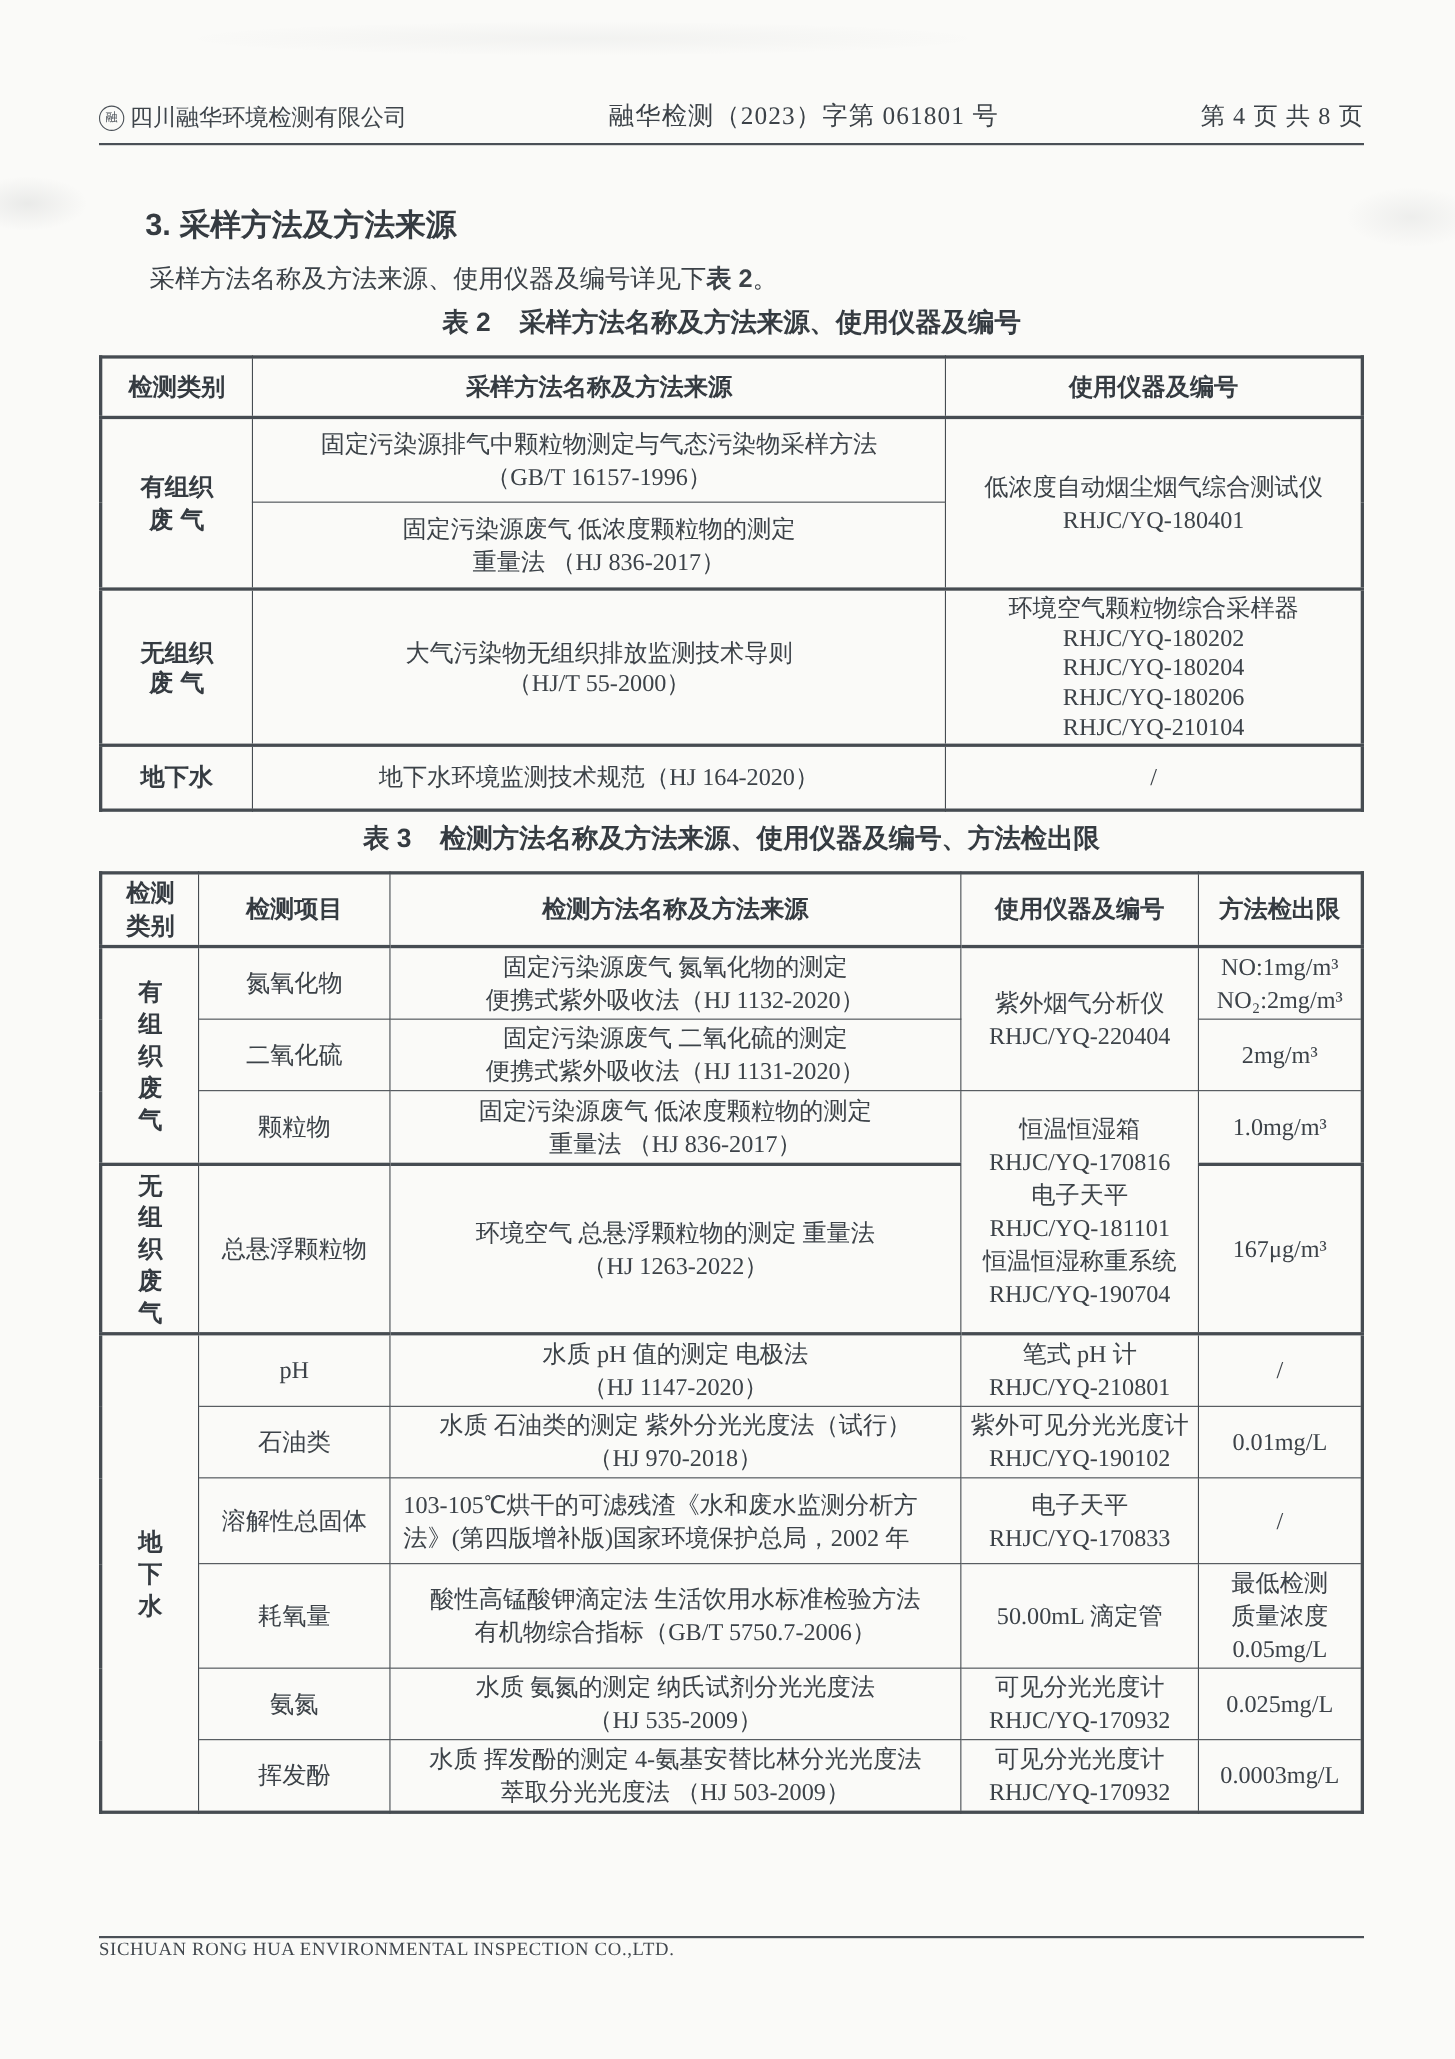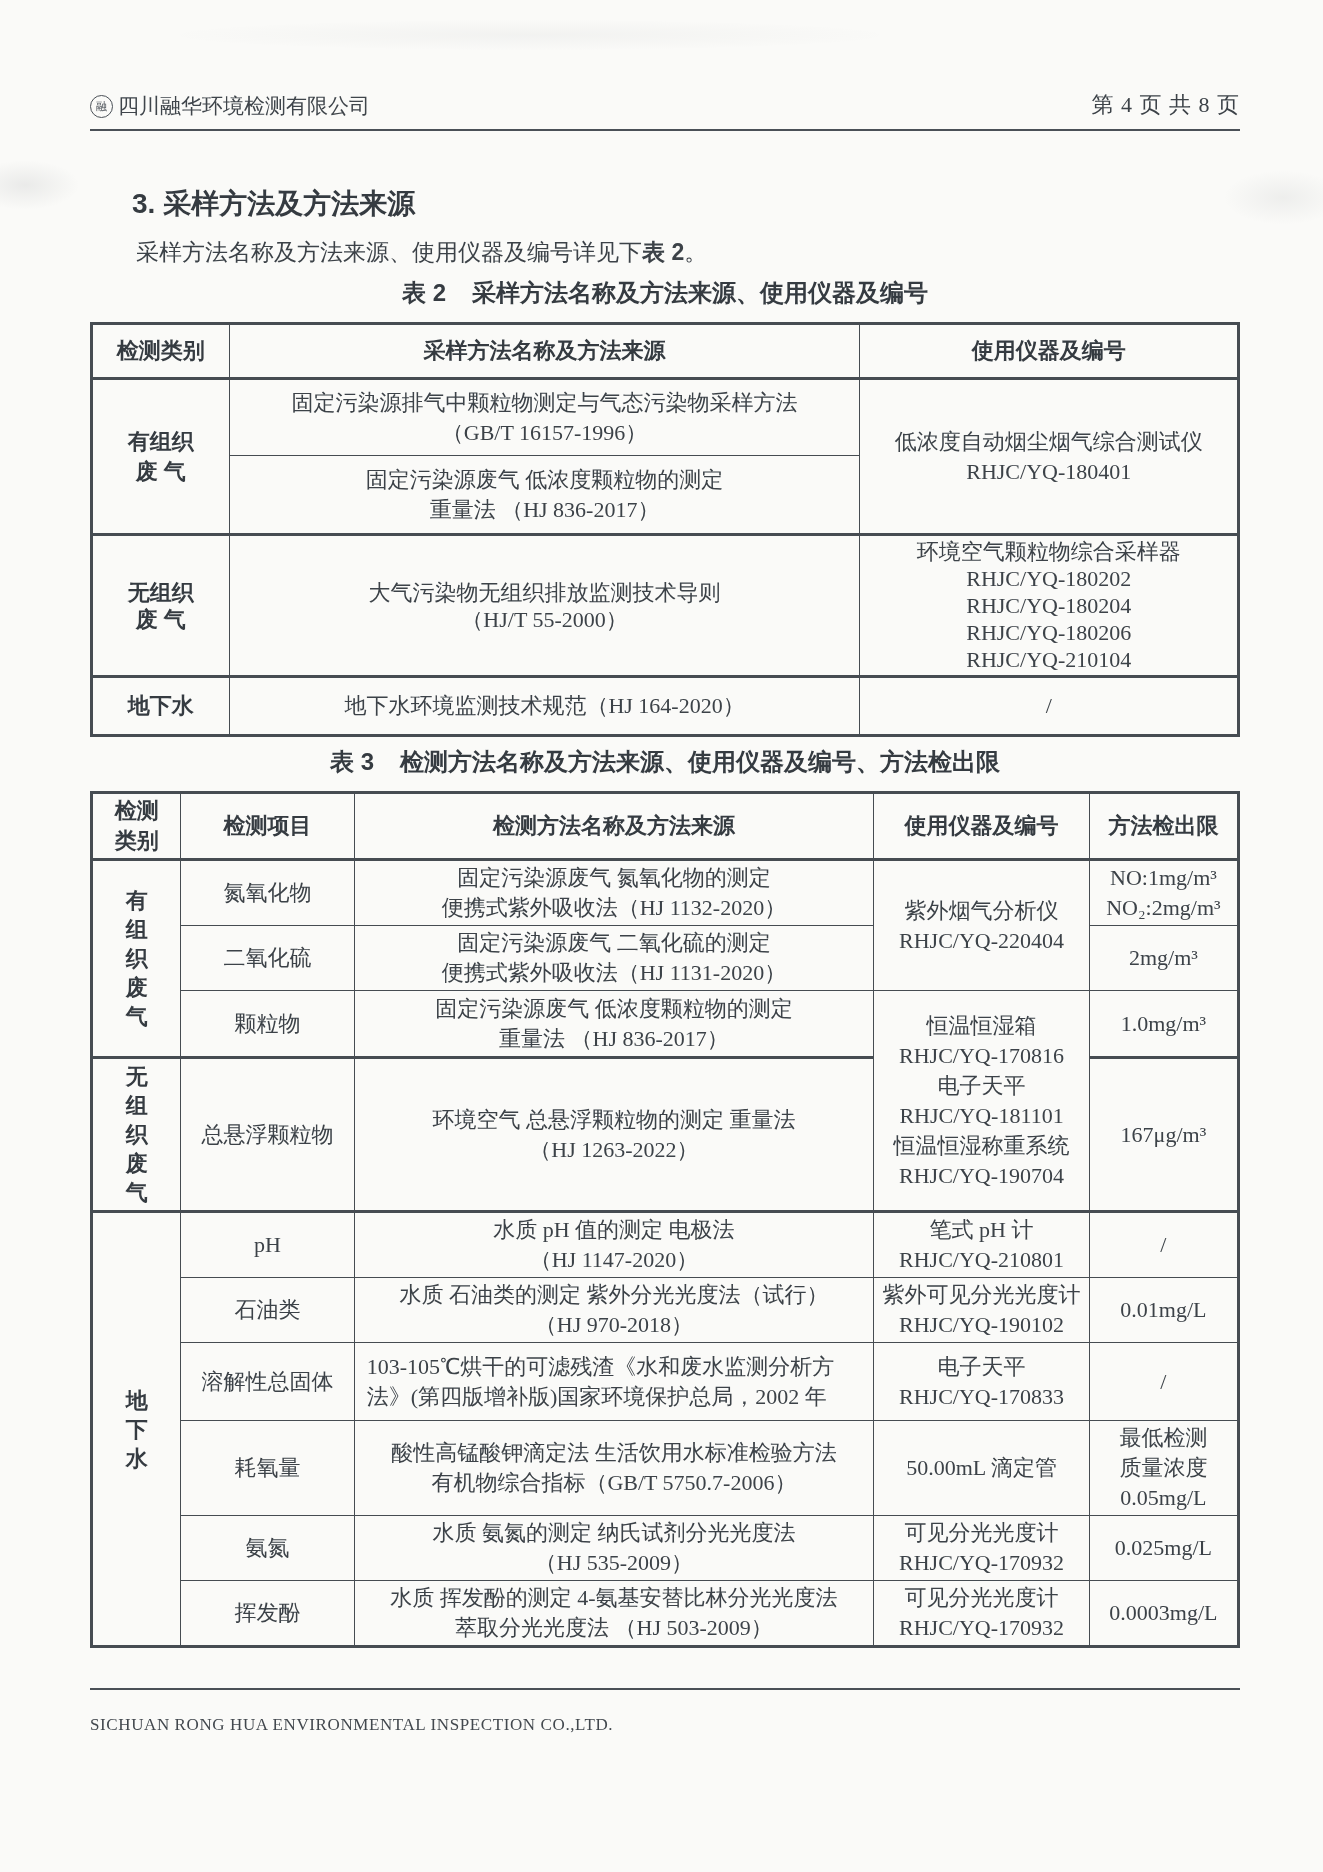--- a/index.html
+++ b/index.html
@@ -65,38 +65,39 @@
   }
   .dtable td { font-size:22px; line-height:30px;margin-left:45px; }
   tr.gtop > td { border-top-width:3px; }      
   td.cat { font-family:"Liberation Sans", sans-serif; font-weight:bold; color:#353b41; font-size:22px; }
   td.catv { font-family:"Liberation Sans", sans-serif; font-weight:bold; color:#353b41; font-size:22px; line-height:29px; }
   tr.lh27 > td { line-height:27px; }
   td.justify { text-align:left; padding:2px 12px; }
 
   
   .doc-footer {
-    position:absolute; left:90px; right:83px; top:1688px;
-    border-top:2.5px solid #4a5057; padding-top:25px;
+    position:absolute; left:90px; right:83px; top:1760px;
+    border-top:2.5px solid #4a5057; padding-top:0;
   }
   .footer-text { font-size:17px; letter-spacing:.6px; color:#42484e; }
 </style>
 </head>
 <body>
 
 <div class="page">
   <div class="blotch b1"></div>
   <div class="blotch b2"></div>
   <div class="blotch b3"></div>
 
   <header class="doc-header">
     <div class="company">
       <span class="logo">融</span>
       <span>四川融华环境检测有限公司</span>
     </div>
+    <div class="docno">融华检测（2023）字第 061801 号</div>
     <div class="pageinfo">第 4 页 共 8 页</div>
   </header>
 
   <main>
 
     <h2 class="sec" id="sec3-title">3. 采样方法及方法来源</h2>
     <p class="intro"><span>采样方法名称及方法来源、使用仪器及编号详见下</span><b>表 2</b><span>。</span></p>
     <div class="caption">
       <span class="cap-label">表 2</span><span>采样方法名称及方法来源、使用仪器及编号</span>
     </div>

